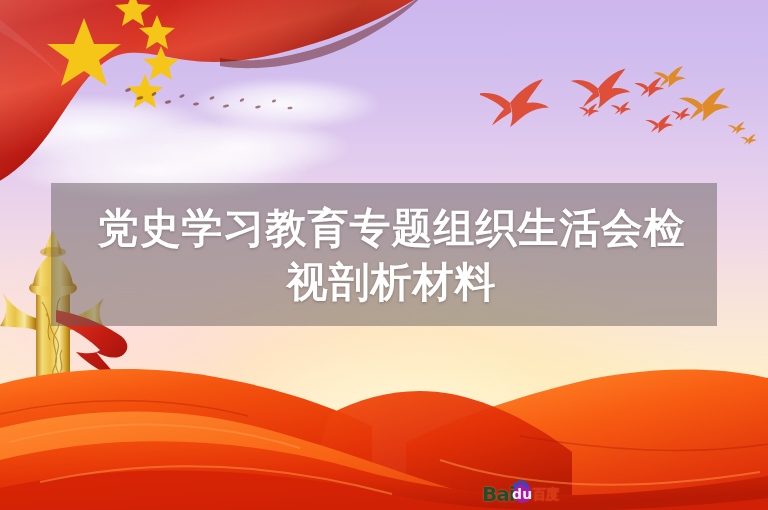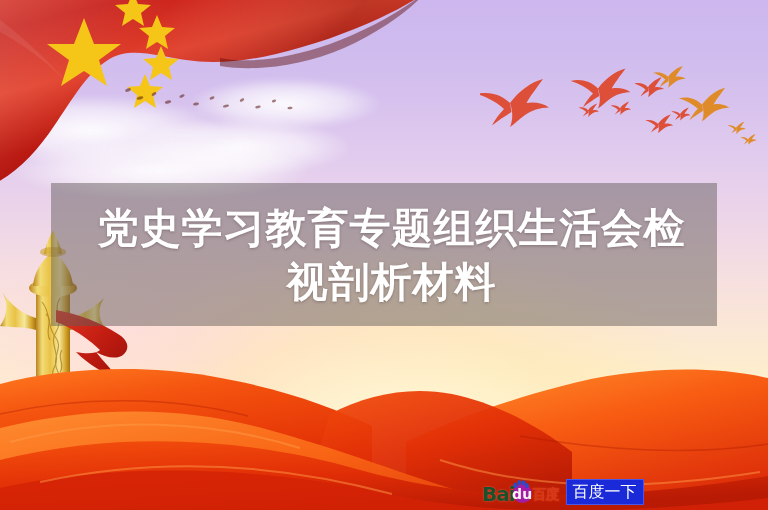--- a/index.html
+++ b/index.html
@@ -452,16 +452,15 @@
           <ellipse cx="2.4" cy="5.2" rx="2.0" ry="2.8" fill="#1f4fd8"></ellipse>
           <ellipse cx="6.4" cy="2.6" rx="1.9" ry="2.6" fill="#1f4fd8"></ellipse>
           <ellipse cx="10.6" cy="2.8" rx="1.9" ry="2.6" fill="#1f4fd8"></ellipse>
           <ellipse cx="14.0" cy="5.6" rx="1.9" ry="2.6" fill="#1f4fd8"></ellipse>
         </svg>
       </span>
       <span class="bd-hanzi">百度</span>
     </div>
 
 
-    <span class="wm-button">百度一下</span>
   </div>
 
 </div>
 
 </body></html>

